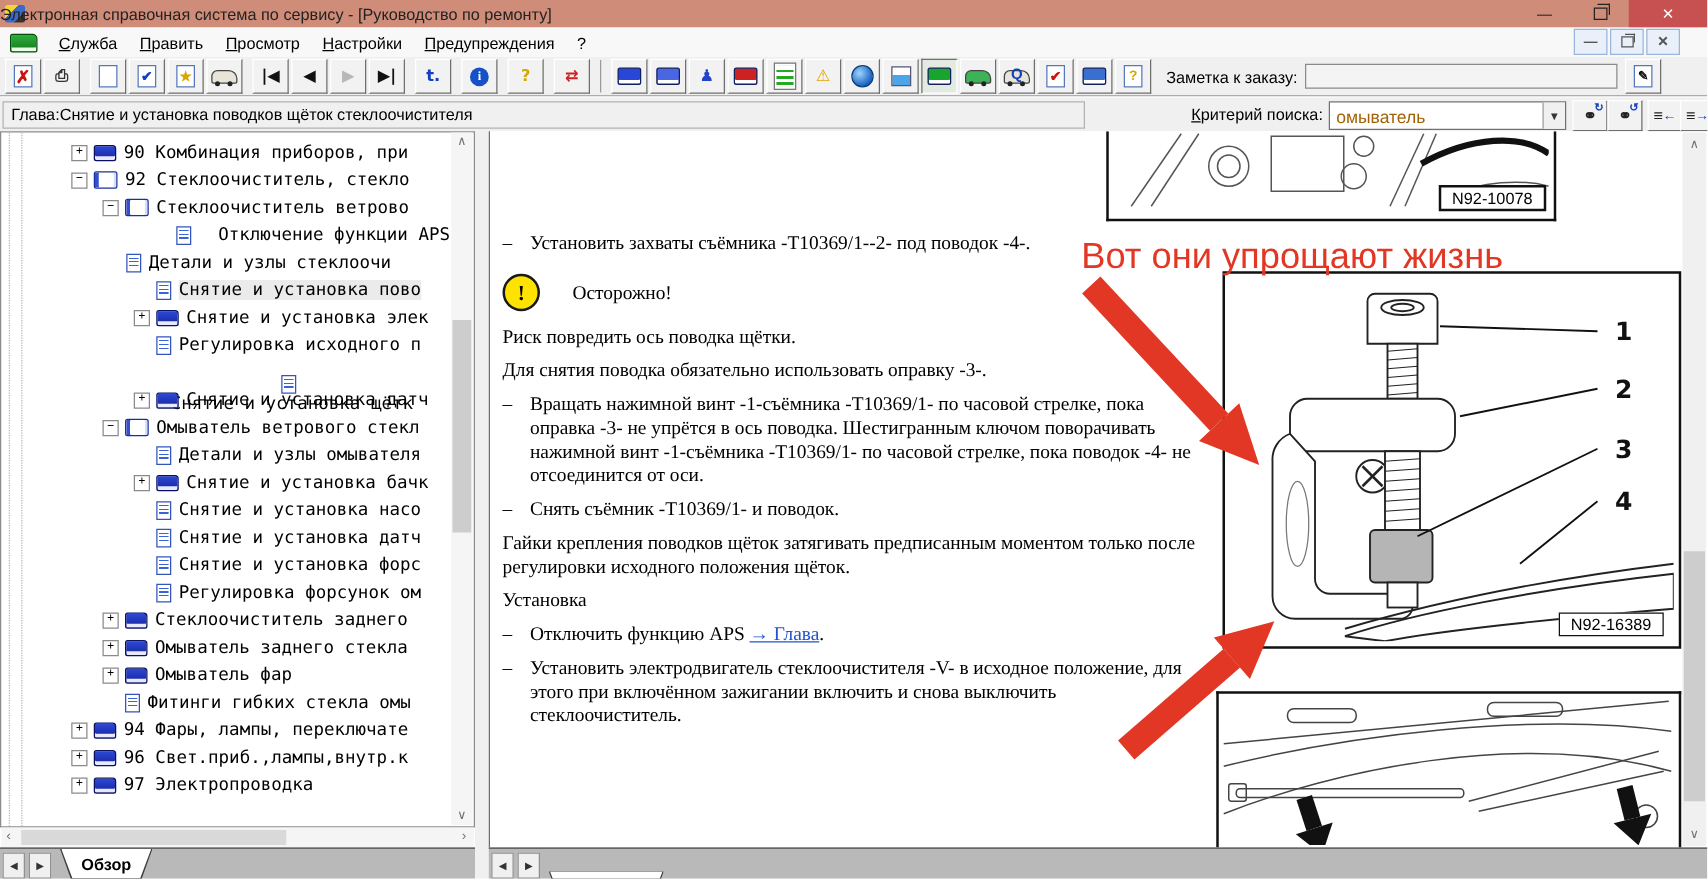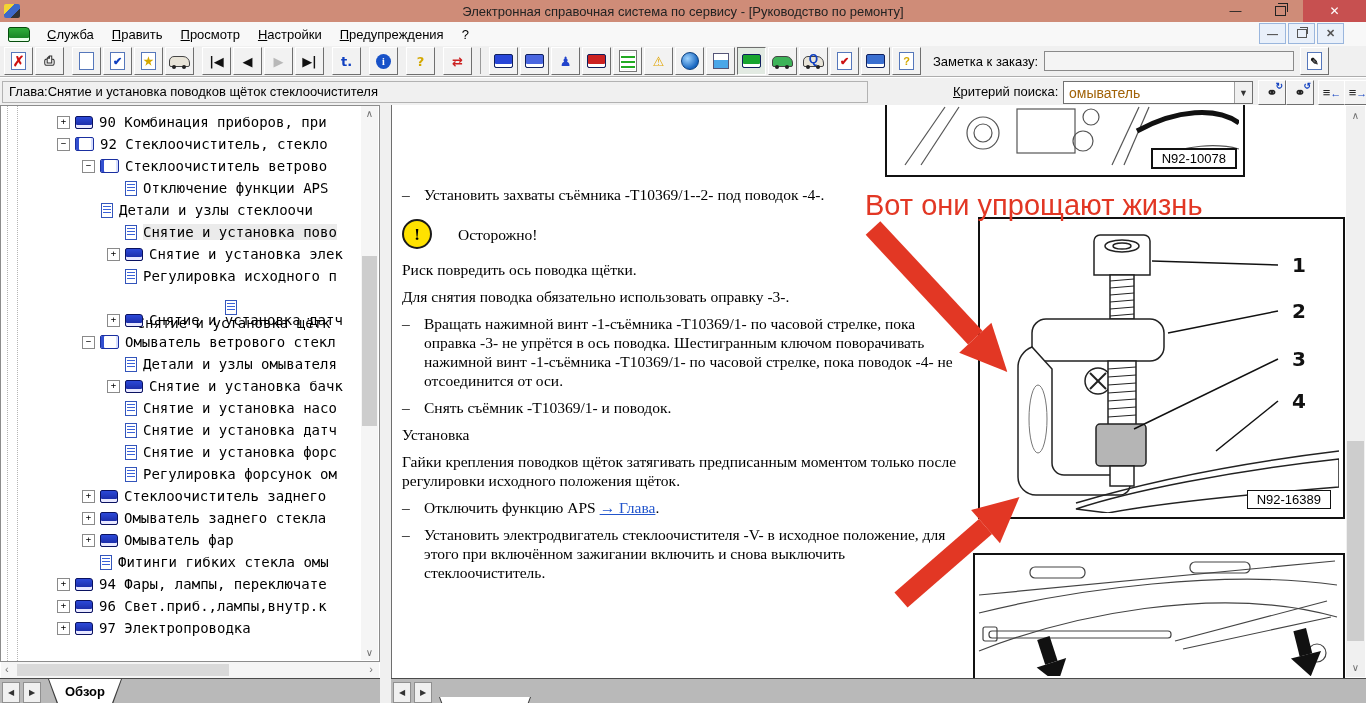--- a/index.html
+++ b/index.html
@@ -2,21 +2,21 @@
 <html><head>
 <meta charset="utf-8">
 <style>
   html,body{margin:0;padding:0;background:#fff;font-family:"Liberation Sans",sans-serif;}
   #app{position:relative;width:1366px;height:703px;overflow:hidden;background:#fff;font-size:13px;}
   .abs{position:absolute;}
 
   
   #titlebar{left:0;top:0;width:1366px;height:22px;background:#cf8c78;display:flex;align-items:center;}
   #app-icon{width:16px;height:14px;margin-left:4px;background:linear-gradient(135deg,#f4d433 0 35%,#3d69c9 35% 70%,#333 70%);border-radius:2px;}
-  #title-text{position:absolute;left:0;right:0;text-align:center;color:#222;font-size:13px;}
+  #title-text{position:absolute;left:0;right:0;color:#222;font-size:13px;}
   .win-btn{width:45px;height:22px;display:flex;align-items:center;justify-content:center;color:#222;font-size:12px;}
   #btn-close{width:63px;background:#c75050;color:#fff;}
   .restore-glyph{width:9px;height:8px;border:1px solid #222;position:relative;background:transparent;}
   .restore-glyph:before{content:"";position:absolute;left:2px;top:-4px;width:9px;height:8px;border:1px solid #222;border-bottom:none;border-left:none;}
   #titlebar-controls{position:absolute;right:0;top:0;display:flex;}
 
   
   #menubar{left:0;top:22px;width:1366px;height:24px;background:#f8f8f8;display:flex;align-items:center;border-bottom:1px solid #e3e3e3;}
   .menu-item{padding:0 9px;color:#000;height:100%;display:flex;align-items:center;}
   .menu-item u{text-decoration:underline;}
@@ -282,21 +282,21 @@
         <div class="trow" style="padding-left: 56px;">
           <span class="ebox">−</span>
           <span class="ticon t-open"></span>
           <span class="tlabel">92 Стеклоочиститель, стекло</span>
         </div>
         <div class="trow" style="padding-left: 81px;">
           <span class="ebox">−</span>
           <span class="ticon t-open"></span>
           <span class="tlabel">Стеклоочиститель ветрово</span>
         </div>
-        <div class="trow" style="padding-left: 106px;">
+        <div class="trow" style="padding-left: 106px; justify-content: space-between;">
           <span class="ebox none">+</span>
           <span class="ticon t-page"></span>
           <span class="tlabel">Отключение функции APS</span>
         </div>
         <div class="trow" style="padding-left: 82px;">
           <span class="ebox none">+</span>
           <span class="ticon t-page"></span>
           <span class="tlabel">Детали и узлы стеклоочи</span>
         </div>
         <div class="trow sel" style="padding-left: 106px;">
@@ -430,22 +430,22 @@
         <div class="block">Риск повредить ось поводка щётки.</div>
         <div class="block">Для снятия поводка обязательно использовать оправку -3-.</div>
         <div class="block bullet">
           <span class="dash">–</span>
           <span>Вращать нажимной винт -1-съёмника -T10369/1- по часовой стрелке, пока оправка -3- не упрётся в ось поводка. Шестигранным ключом поворачивать нажимной винт -1-съёмника -T10369/1- по часовой стрелке, пока поводок -4- не отсоединится от оси.</span>
         </div>
         <div class="block bullet">
           <span class="dash">–</span>
           <span>Снять съёмник -T10369/1- и поводок.</span>
         </div>
+        <div class="block">Гайки крепления поводков щёток затягивать предписанным моментом только после регулировки исходного положения щёток.</div>
         <div class="block">Установка</div>
-        <div class="block">Гайки крепления поводков щёток затягивать предписанным моментом только после регулировки исходного положения щёток.</div>
         <div class="block bullet">
           <span class="dash">–</span>
           <span>Отключить функцию APS <span class="doclink">→ Глава</span>.</span>
         </div>
         <div class="block bullet">
           <span class="dash">–</span>
           <span>Установить электродвигатель стеклоочистителя -V- в исходное положение, для этого при включённом зажигании включить и снова выключить стеклоочиститель.</span>
         </div>
       </div>
 

